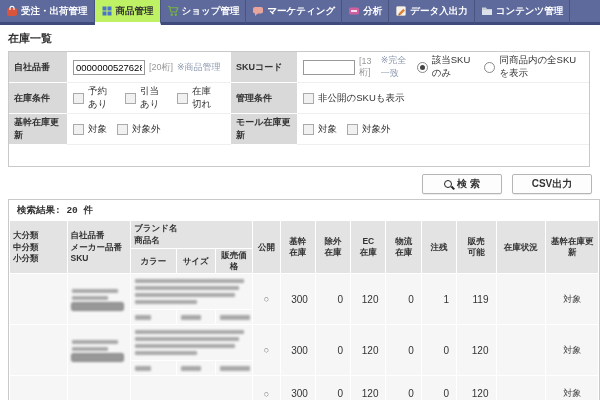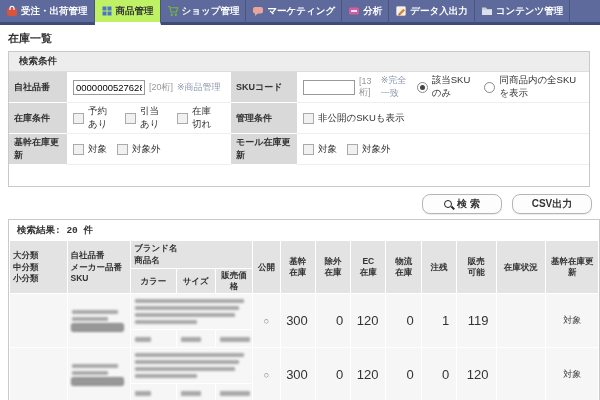--- a/index.html
+++ b/index.html
@@ -36,37 +36,37 @@
   .hint-match{color:#8b96ad;font-size:9px;}
   .checkbox{width:9px;height:9px;border:1px solid #aaa;background:#f1f1f1;display:inline-block;flex:0 0 auto;}
   .radio{width:9px;height:9px;border:1px solid #888;border-radius:50%;background:#fff;display:inline-block;position:relative;flex:0 0 auto;}
   .radio.checked::after{content:"";position:absolute;left:2px;top:2px;right:2px;bottom:2px;background:#444;border-radius:50%;}
   .cb-label{margin-right:6px;}
   .form-spacer{grid-column:1/5;height:21px;background:#fff;}
   
   .btn-row{display:flex;justify-content:flex-end;gap:10px;margin:7px 8px 5px 8px;}
   .btn{
     display:flex;align-items:center;justify-content:center;gap:5px;
-    width:78px;height:18px;background:#fdfdfd;border:1px solid #b5b5b5;border-radius:8px;
+    width:78px;height:18px;background:#fdfdfd;border:1px solid #b5b5b5;border-radius:2px;
     font-weight:bold;font-size:10px;cursor:pointer;box-shadow:0 1px 1px rgba(0,0,0,.08);
   }
   .mag{width:6px;height:6px;border:1.5px solid #222;border-radius:50%;position:relative;display:inline-block;}
   .mag::after{content:"";position:absolute;width:4px;height:1.5px;background:#222;transform:rotate(45deg);right:-3.5px;bottom:-1px;}
   
   .results-panel{margin-left:8px;width:592px;height:241px;box-sizing:border-box;border:1px solid #c9c9c9;overflow:hidden;background:#fff;}
   .results-count{padding:4px 8px 3px 8px;font-weight:bold;font-size:9.5px;font-family:Liberation Mono, monospace;}
   table{border-collapse:separate;border-spacing:1px;table-layout:fixed;width:642px;}
   th{
     background:#e3e3e3;font-size:8.5px;color:#333;font-weight:bold;
     padding:1px 3px;text-align:center;vertical-align:middle;line-height:1.3;
   }
   th.left{text-align:left;}
   thead tr.main th{height:25px;}
   thead tr.sub th{height:11px;}
-  td{background:#f6f6f6;padding:1px 4px;vertical-align:middle;font-size:13px;}
+  td{background:#f6f6f6;padding:1px 4px;vertical-align:middle;font-size:10px;}
   tr.rmain td{height:33px;}
   tr.rsub td{height:12px;}
   .num{text-align:right;padding-right:7px;color:#333;}
   .public-cell{text-align:center;color:#777;font-size:9px;}
   .target-cell{text-align:center;color:#444;font-size:9px;}
   
   .bar{display:block;height:4px;background:#a9a9a9;border-radius:1px;filter:blur(1.1px);margin:4px 0;}
   .code-cell .bar{margin:3px 0;}
   .sku-bar{height:7px;background:#989898;outline:1px solid #858585;}
   .name-cell .bar{margin:3px 0;}
@@ -144,21 +144,20 @@
         </svg>
       </span>
     <span>コンテンツ管理</span>
   </div>
   <div class="nav-fill"></div>
 </div>
 
 <div class="page-title">在庫一覧</div>
 
 <div class="search-panel">
-  <div class="search-header">検索条件</div>
   <div class="form">
 
     <div class="flabel">自社品番</div>
     <div class="fvalue">
       <input class="text own-input" type="text" value="0000000527628" style="">
       <span class="hint-digits">[20桁]</span>
       <span class="hint-match">※商品管理</span>
     </div>
     <div class="flabel">SKUコード</div>
     <div class="fvalue">

